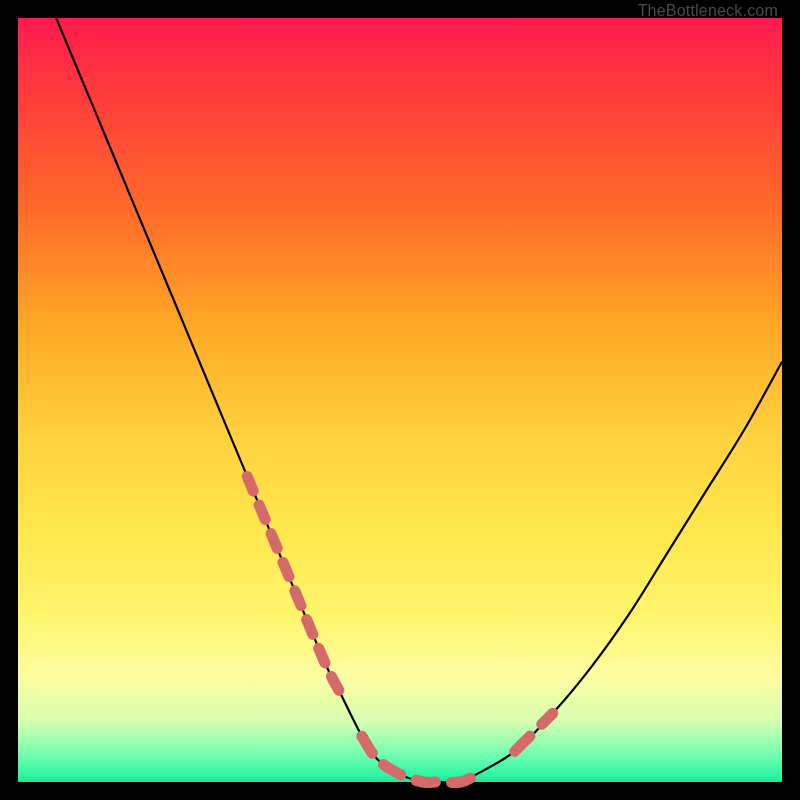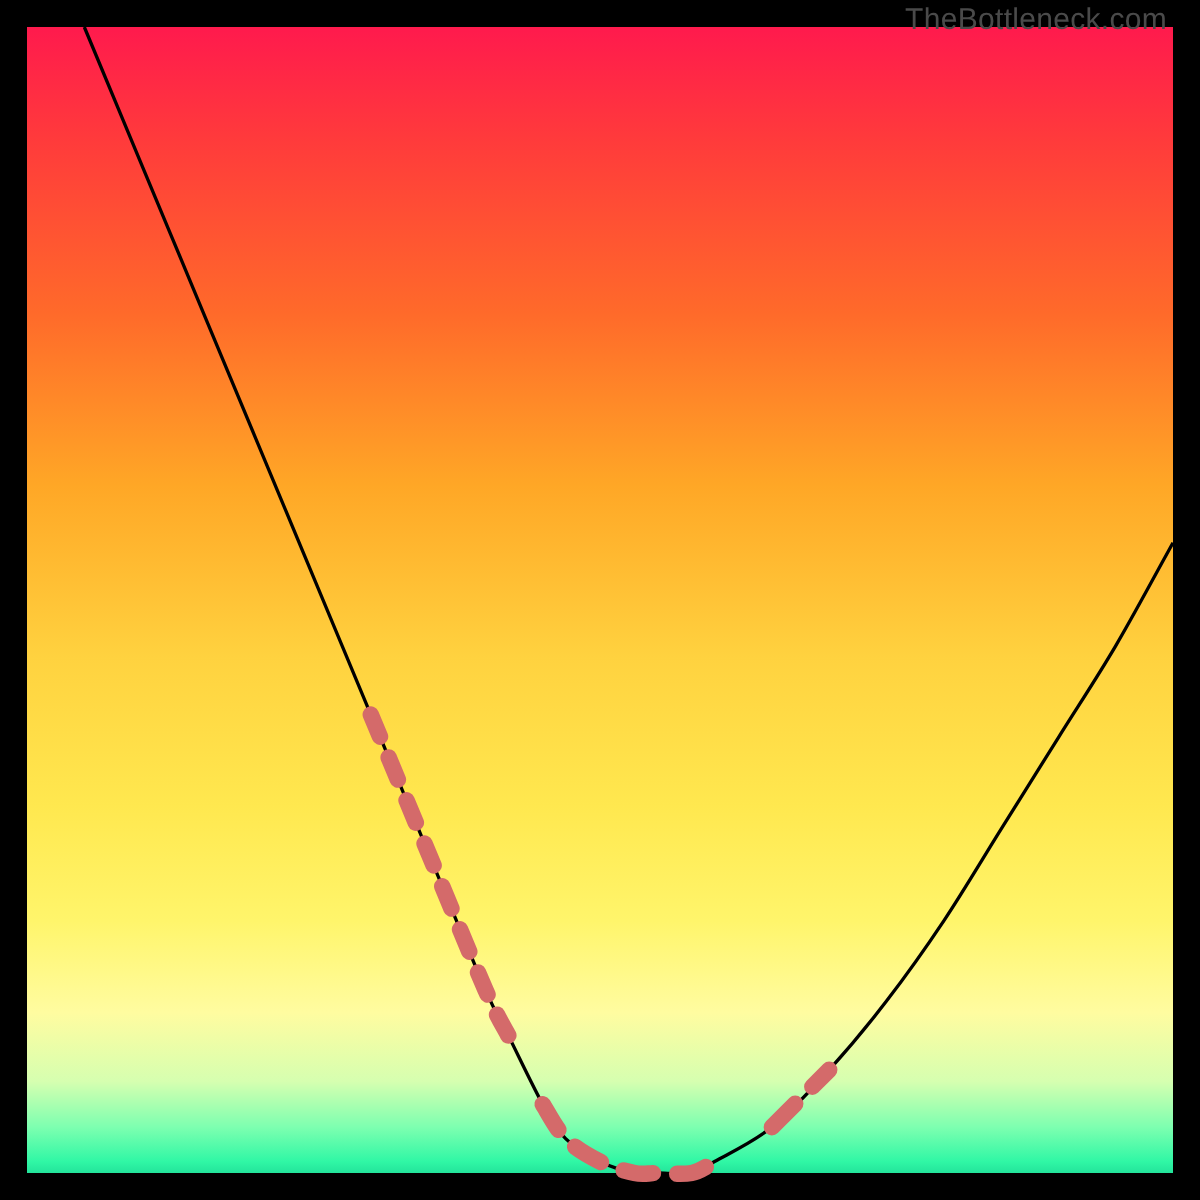--- a/index.html
+++ b/index.html
@@ -38,21 +38,21 @@
       #7dffb0 96%,
       #30f7a5 99%,
       #23e49b 100%
     );
   }
   .watermark {
     position: absolute;
     top: 2px;
     right: 22px;
     color: #4a4a4a;
-    font-size: 20px;
+    font-size: 16px;
     font-weight: 500;
     letter-spacing: 0.2px;
     z-index: 5;
   }
   svg.curve {
     position: absolute;
     left: 0;
     top: 0;
     width: 764px;
     height: 764px;

